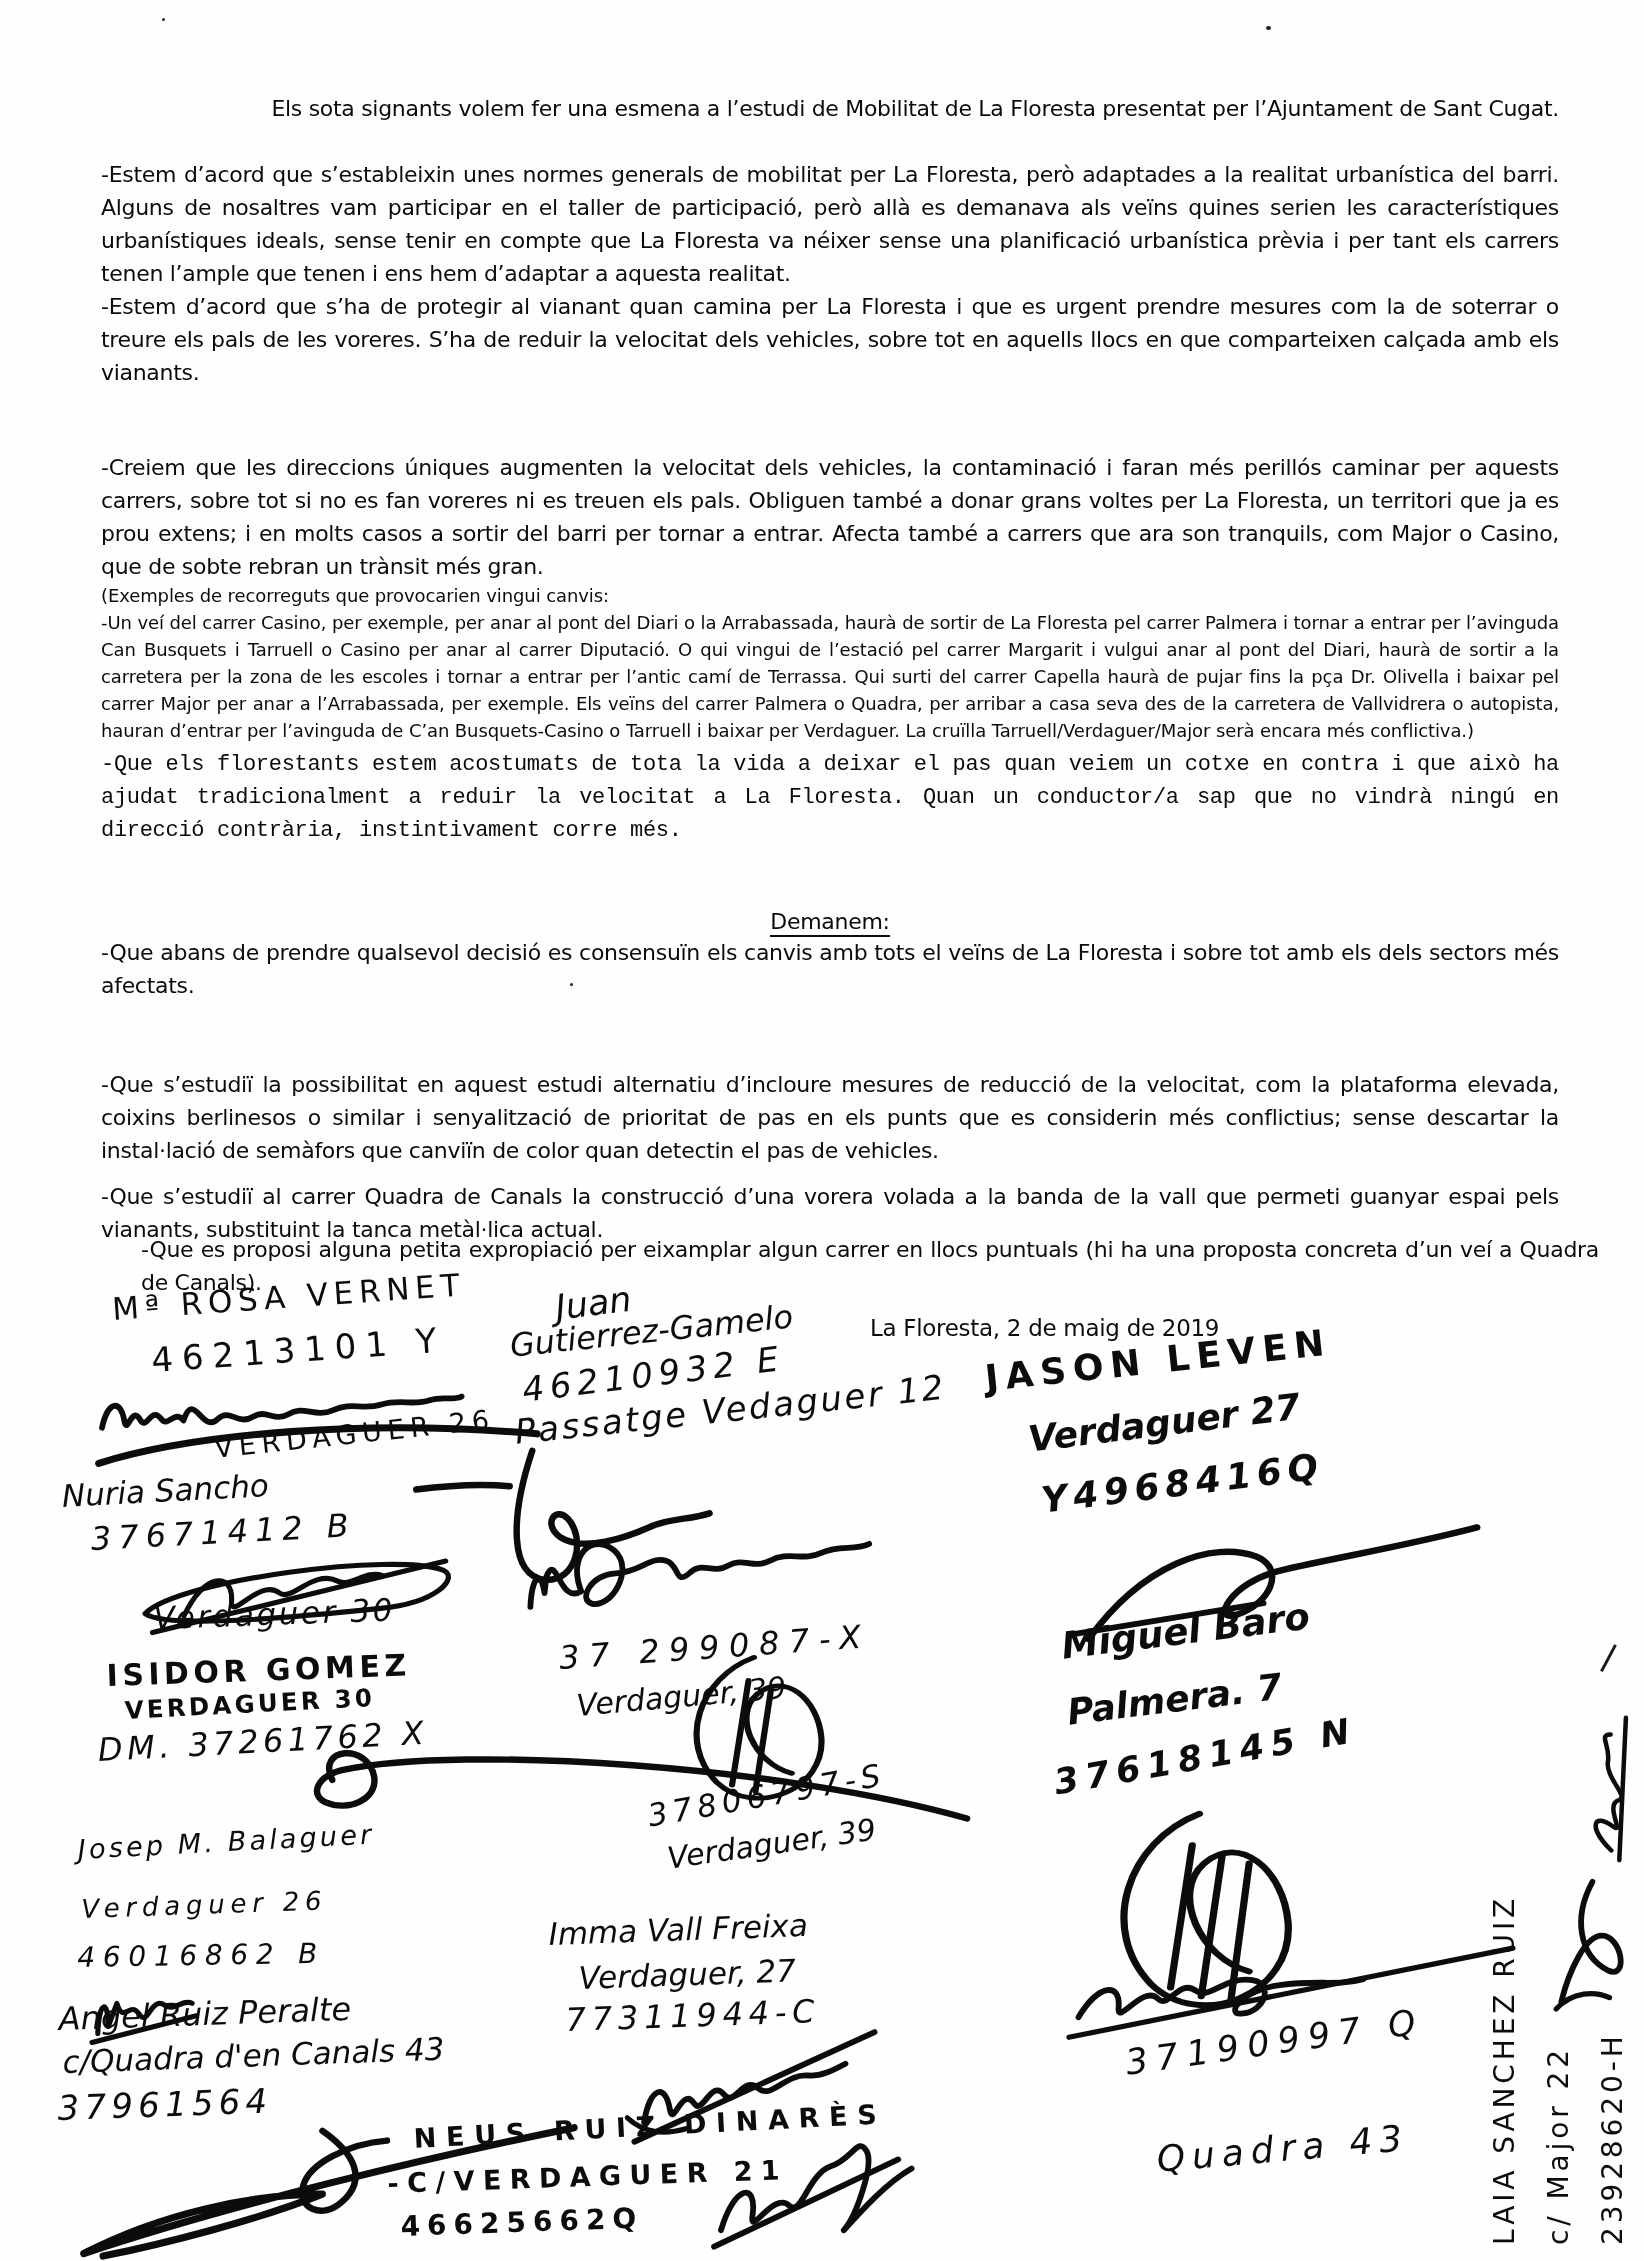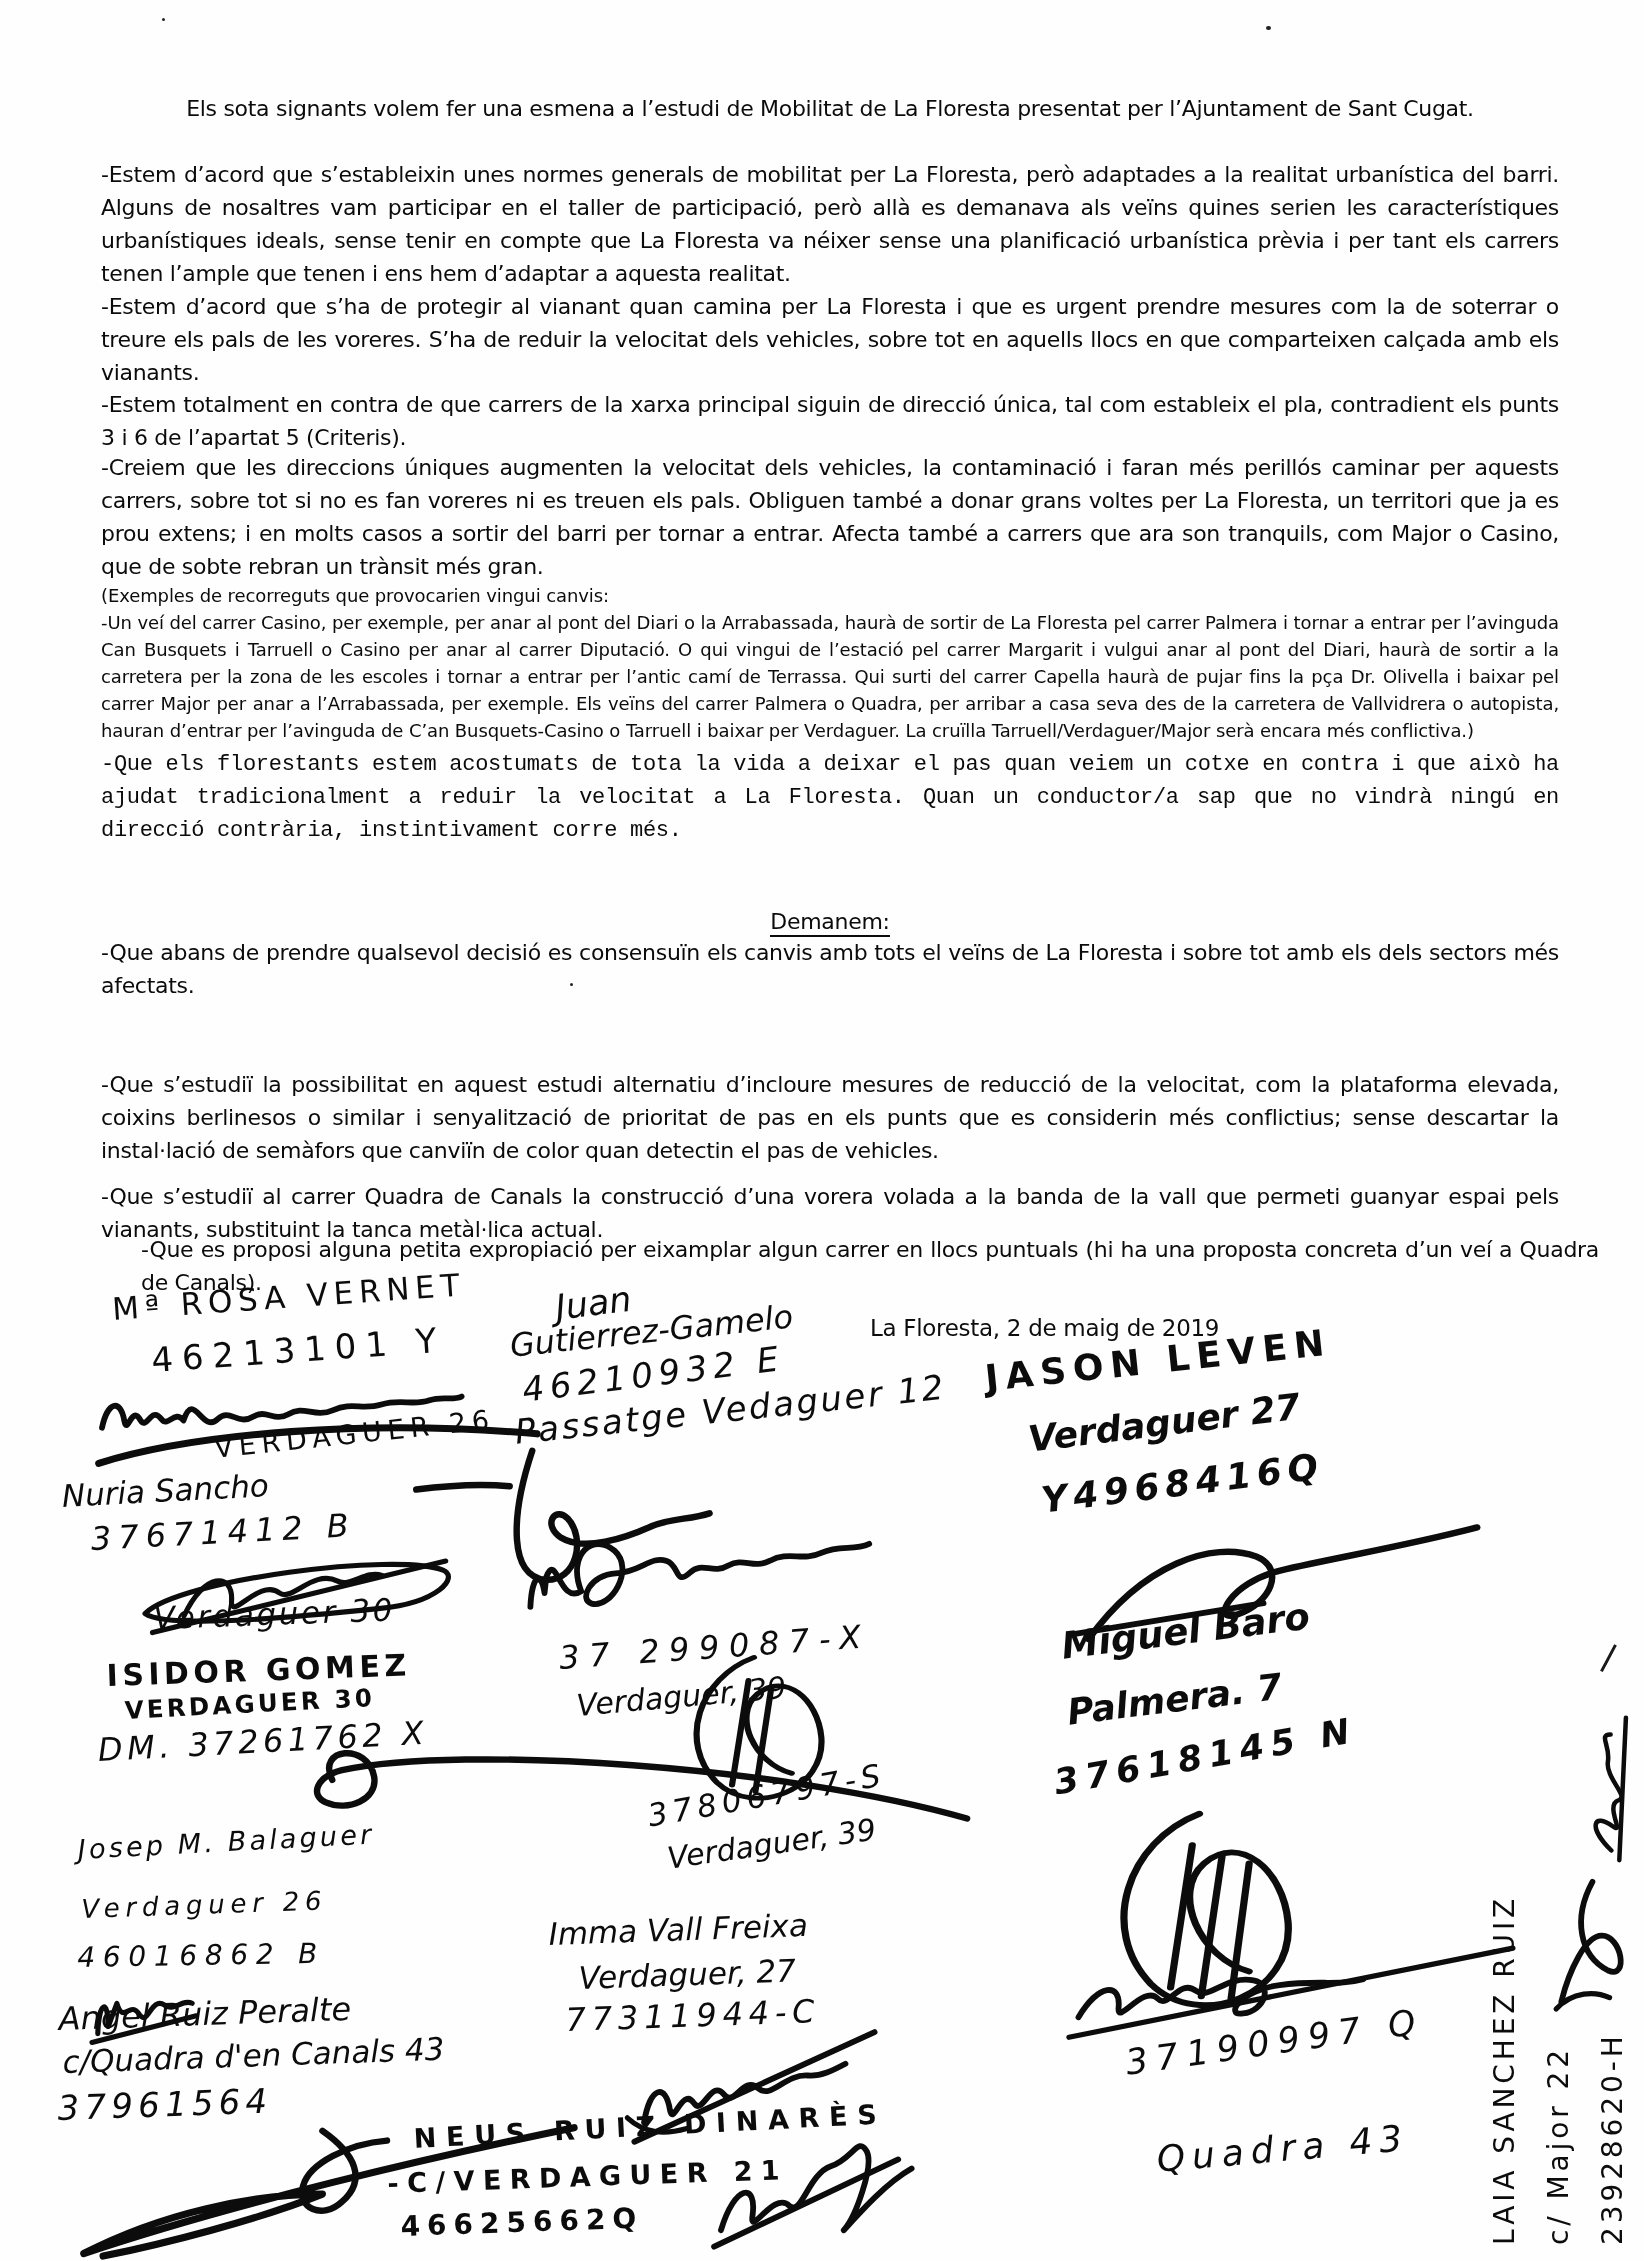--- a/index.html
+++ b/index.html
@@ -12,21 +12,21 @@
     font-family:"DejaVu Sans",sans-serif;
     overflow:hidden;
   }
   
   .typed{
     position:absolute;left:101px;width:1458px;
     font-size:22px;line-height:33px;
     text-align:justify;letter-spacing:-0.3px;
     color:#0b0b0b;
   }
-  #intro{top:92px;text-align:center;}
+  #intro{top:92px;text-align:right;}
   #p0{top:158px;}
   #p1{top:290px;}
   #p2{top:388px;}
   #p3{top:451px;}
   .small-note{font-size:18px;line-height:27px;letter-spacing:-0.1px;}
   #note-intro{top:582px;text-align:left;}
   #note-body{top:609px;}
   #florestants{top:748px;font-family:Liberation Mono, monospace;}
   #demanem{top:905px;text-align:center;}
   #demanem span{border-bottom:2.6px solid #0b0b0b;padding-bottom:1.3px;}
@@ -127,21 +127,20 @@
   #stray-slash{position:absolute;left:1607px;top:1643px;width:2.6px;height:30px;background:#1a1a1a;transform:rotate(28deg);}
 </style>
 </head>
 <body>
 
 <div class="page">
 
   <div class="typed" id="intro">Els sota signants volem fer una esmena a l’estudi de Mobilitat de La Floresta presentat per l’Ajuntament de Sant Cugat.</div>
   <div class="typed" id="p0">-Estem d’acord que s’estableixin unes normes generals de mobilitat per La Floresta, però adaptades a la realitat urbanística del barri. Alguns de nosaltres vam participar en el taller de participació, però allà es demanava als veïns quines serien les característiques urbanístiques ideals, sense tenir en compte que La Floresta va néixer sense una planificació urbanística prèvia i per tant els carrers tenen l’ample que tenen i ens hem d’adaptar a aquesta realitat.</div>
   <div class="typed" id="p1">-Estem d’acord que s’ha de protegir al vianant quan camina per La Floresta i que es urgent prendre mesures com la de soterrar o treure els pals de les voreres. S’ha de reduir la velocitat dels vehicles, sobre tot en aquells llocs en que comparteixen calçada amb els vianants.</div>
-  <div class="typed" id="p2">-Estem totalment en contra de que carrers de la xarxa principal siguin de direcció única, tal com estableix el pla, contradient els punts 3 i 6 de l’apartat 5 (Criteris).</div>
   <div class="typed" id="p3">-Creiem que les direccions úniques augmenten la velocitat dels vehicles, la contaminació i faran més perillós caminar per aquests carrers, sobre tot si no es fan voreres ni es treuen els pals. Obliguen també a donar grans voltes per La Floresta, un territori que ja es prou extens; i en molts casos a sortir del barri per tornar a entrar. Afecta també a carrers que ara son tranquils, com Major o Casino, que de sobte rebran un trànsit més gran.</div>
   <div class="typed small-note" id="note-intro">(Exemples de recorreguts que provocarien vingui canvis:</div>
   <div class="typed small-note" id="note-body">-Un veí del carrer Casino, per exemple, per anar al pont del Diari o la Arrabassada, haurà de sortir de La Floresta pel carrer Palmera i tornar a entrar per l’avinguda Can Busquets i Tarruell o Casino per anar al carrer Diputació. O qui vingui de l’estació pel carrer Margarit i vulgui anar al pont del Diari, haurà de sortir a la carretera per la zona de les escoles i tornar a entrar per l’antic camí de Terrassa. Qui surti del carrer Capella haurà de pujar fins la pça Dr. Olivella i baixar pel carrer Major per anar a l’Arrabassada, per exemple. Els veïns del carrer Palmera o Quadra, per arribar a casa seva des de la carretera de Vallvidrera o autopista, hauran d’entrar per l’avinguda de C’an Busquets-Casino o Tarruell i baixar per Verdaguer. La cruïlla Tarruell/Verdaguer/Major serà encara més conflictiva.)</div>
   <div class="typed" id="florestants">-Que els florestants estem acostumats de tota la vida a deixar el pas quan veiem un cotxe en contra i que això ha ajudat tradicionalment a reduir la velocitat a La Floresta. Quan un conductor/a sap que no vindrà ningú en direcció contrària, instintivament corre més.</div>
   <div class="typed" id="demanem"><span>Demanem:</span></div>
   <div class="typed" id="d0">-Que abans de prendre qualsevol decisió es consensuïn els canvis amb tots el veïns de La Floresta i sobre tot amb els dels sectors més afectats.</div>
   <div class="typed" id="d2">-Que s’estudiï la possibilitat en aquest estudi alternatiu d’incloure mesures de reducció de la velocitat, com la plataforma elevada, coixins berlinesos o similar i senyalització de prioritat de pas en els punts que es considerin més conflictius; sense descartar la instal·lació de semàfors que canviïn de color quan detectin el pas de vehicles.</div>
   <div class="typed" id="d3">-Que s’estudiï al carrer Quadra de Canals la construcció d’una vorera volada a la banda de la vall que permeti guanyar espai pels vianants, substituint la tanca metàl·lica actual.</div>
   <div class="typed" id="d4">-Que es proposi alguna petita expropiació per eixamplar algun carrer en llocs puntuals (hi ha una proposta concreta d’un veí a Quadra de Canals).</div>
   <div id="date-line">La Floresta, 2 de maig de 2019</div>

